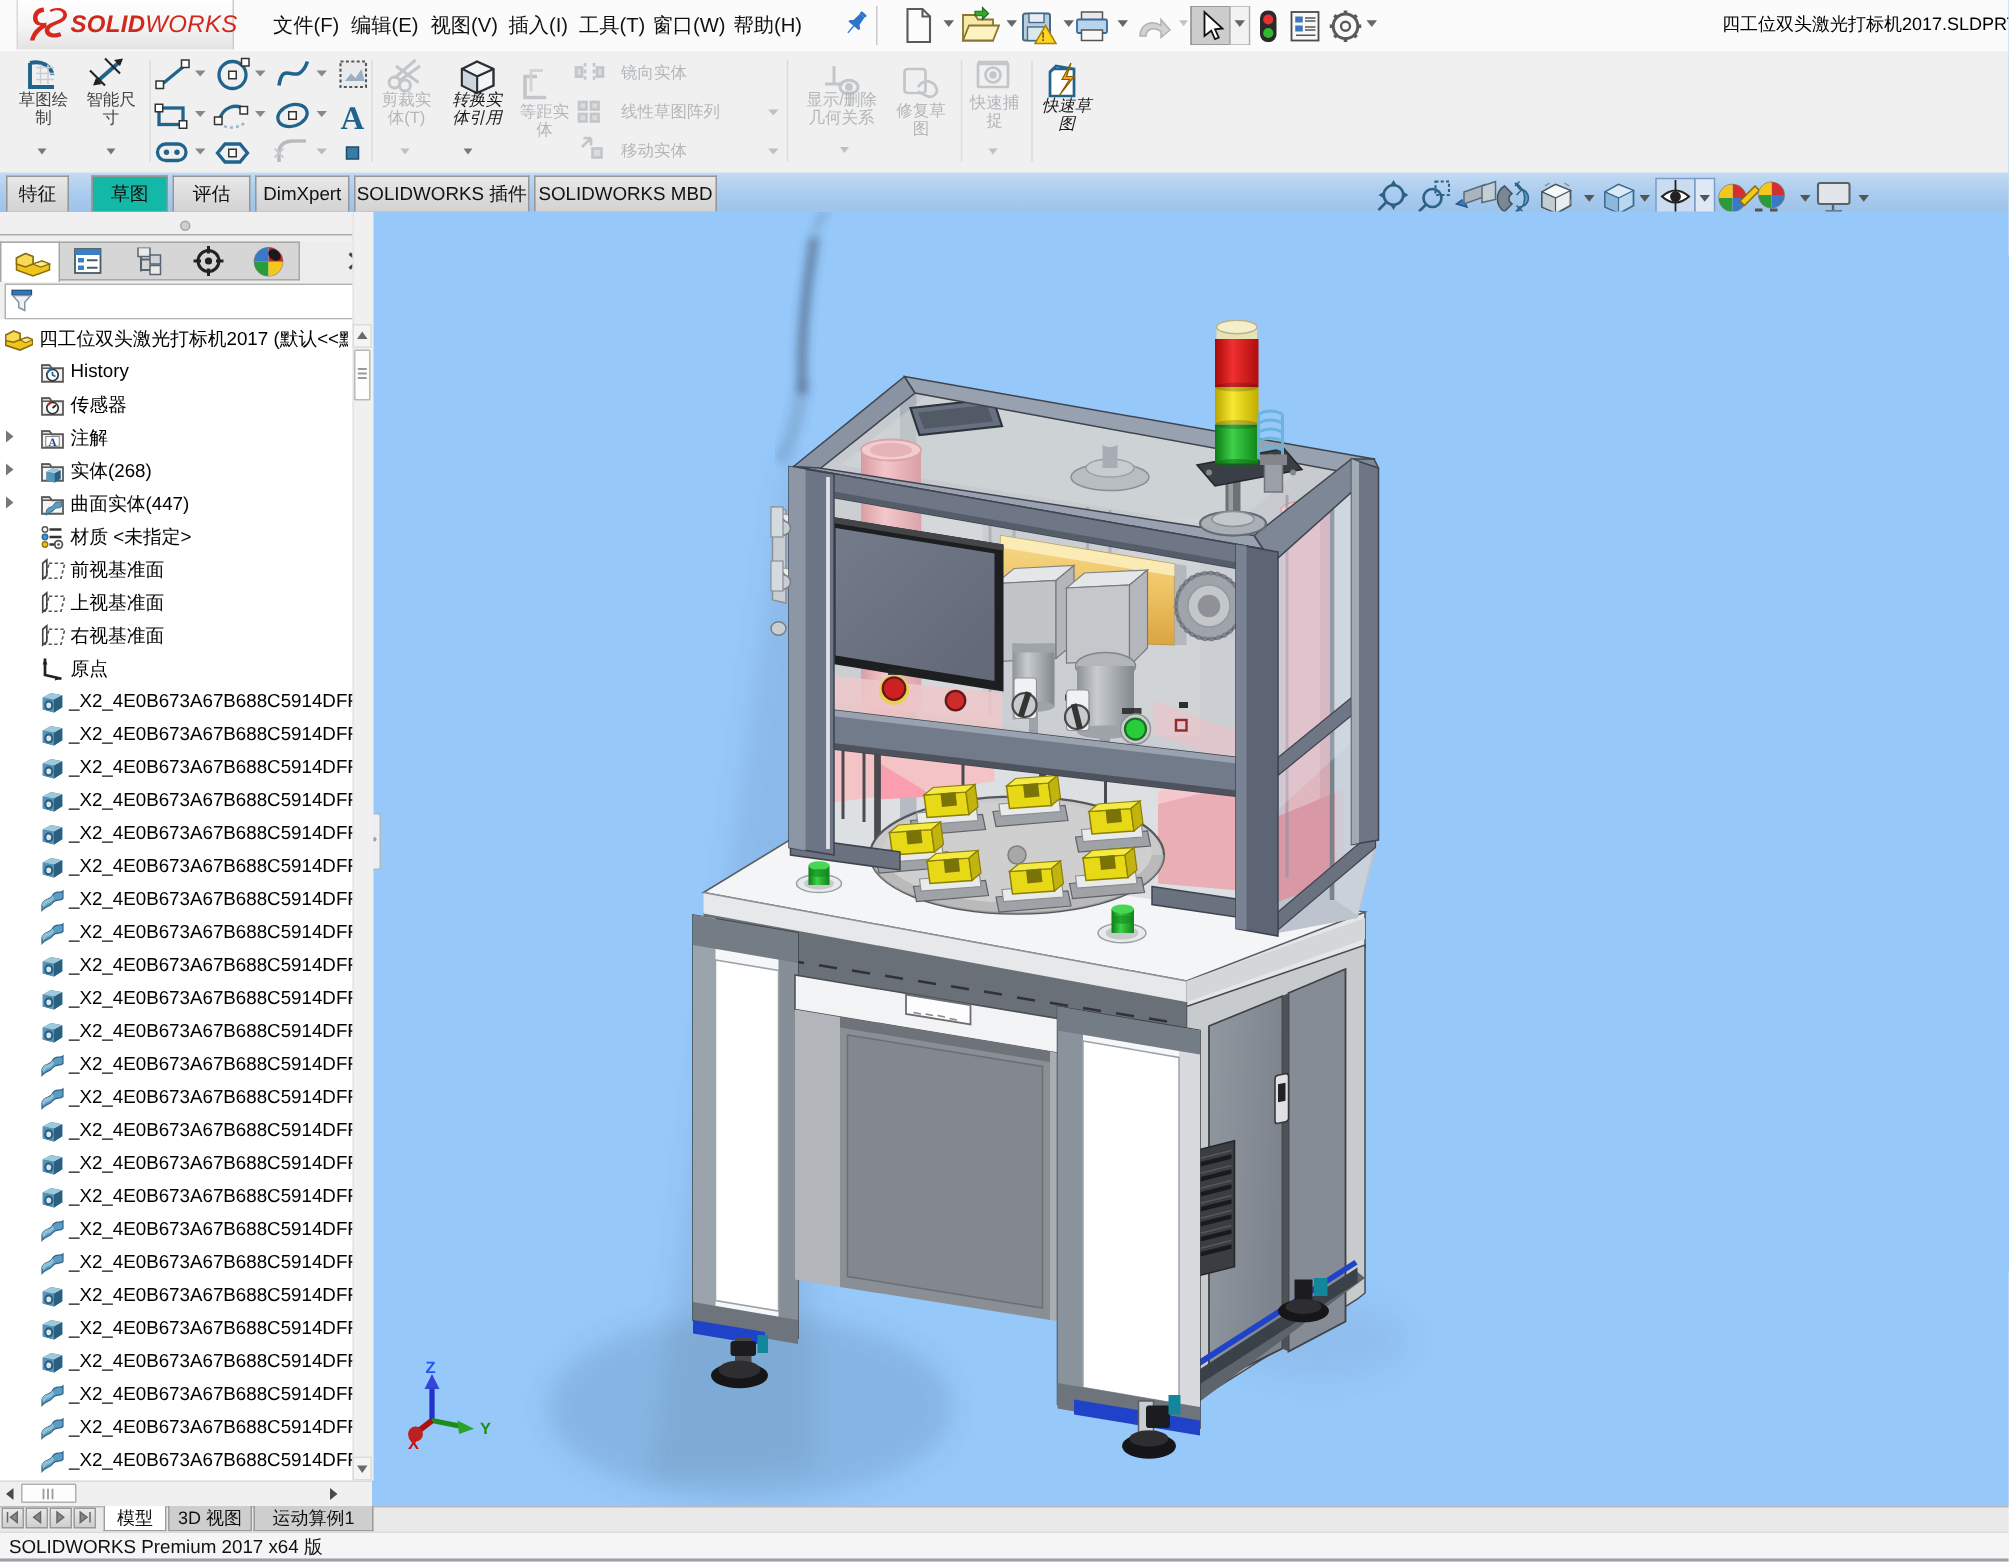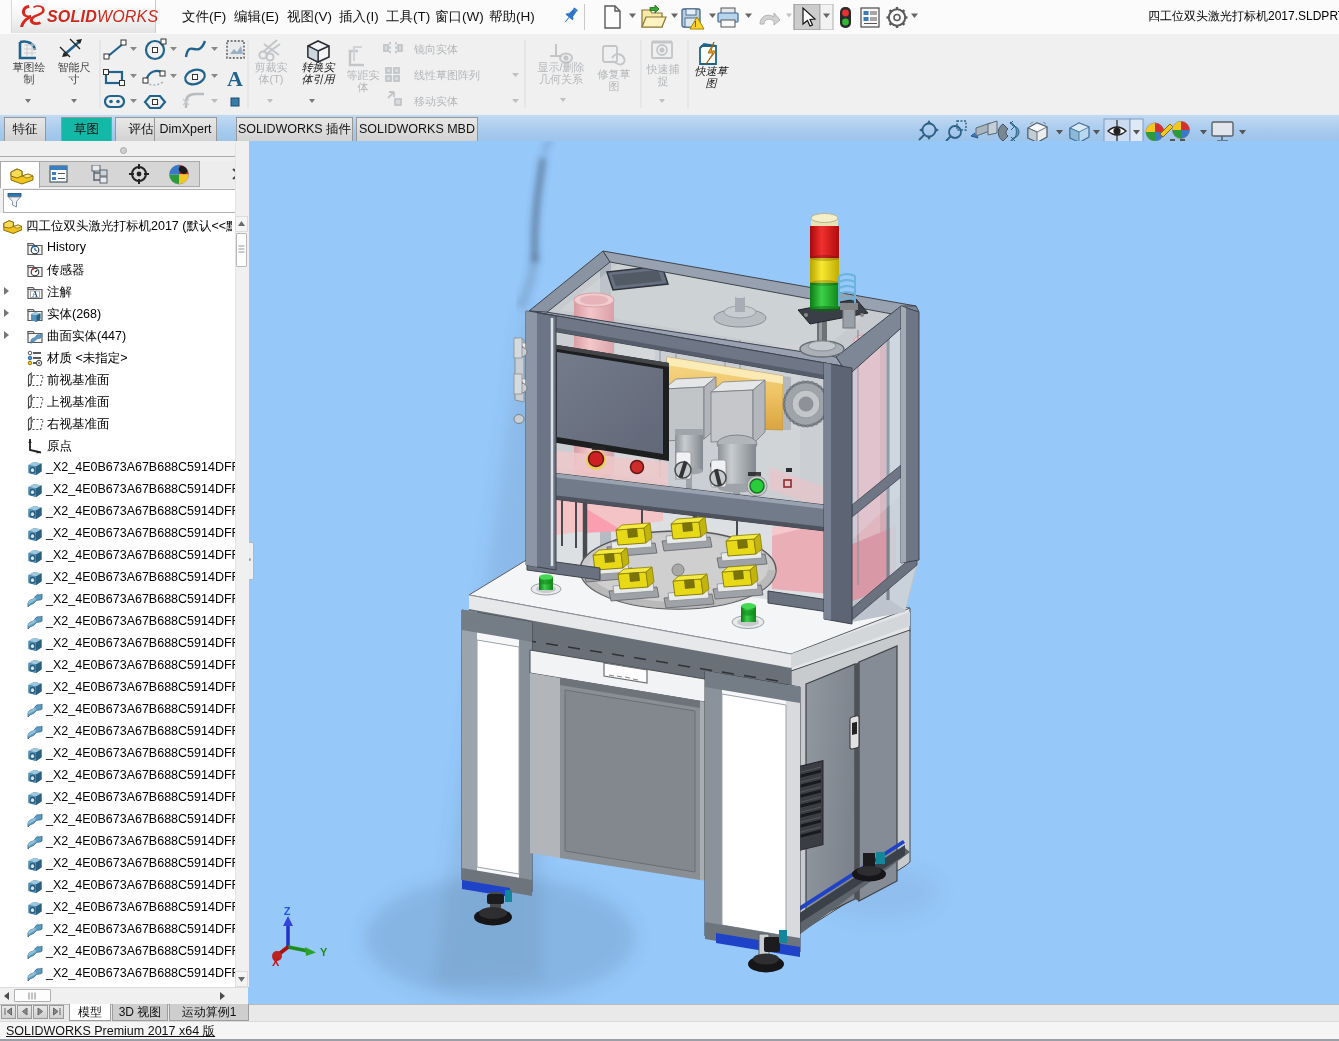--- a/index.html
+++ b/index.html
@@ -34,21 +34,21 @@
 .sbbtn{left:0;width:13px;height:15px;background:#f0f0f0;}
 #hsbrow{left:0;top:987px;width:248px;height:17px;background:#f0f0f0;border-top:1px solid #dcdcdc;}
 
 #viewport{left:248px;top:141px;width:1091px;height:863px;background:#96c8fa;overflow:hidden;}
 
 #bottombar{left:0;top:1004px;width:1339px;height:17px;background:#e9e9e9;border-top:1px solid #b9b9b9;}
 .btab{top:1004px;height:17px;line-height:16px;font-size:12px;color:#111;text-align:center;background:#cecece;border:1px solid #9d9d9d;border-top:none;box-sizing:border-box;}
 .btab.on{background:#ffffff;}
 .navb{top:1005px;width:15px;height:14px;background:linear-gradient(180deg,#e8e8e8,#cfcfcf);border:1px solid #9a9a9a;box-sizing:border-box;color:#555;font-size:8px;line-height:12px;text-align:center;}
 
-#statusbar{left:0;top:1021px;width:1339px;height:20px;background:#f5f5f5;border-top:1px solid #dadada;font-size:12.5px;color:#111;line-height:19px;text-decoration:underline;}
+#statusbar{left:0;top:1021px;width:1339px;height:20px;background:#f5f5f5;border-top:1px solid #dadada;font-size:12.5px;color:#111;line-height:19px;}
 </style>
 </head>
 <body>
 
 <div id="menubar" class="abs"></div>
 <div id="logo" class="abs"></div>
 <svg class="abs" style="left:17px;top:2px" width="30" height="29" viewBox="0 0 30 29">
   <path d="M12 3 C8 3 5 6 5 10 C5 13 7 15 10 15 C7 17 4 20 3 25 L6 25 C7 21 10 18 14 16 L14 13 C10 14 8 13 8 10 C8 7.5 10 6 12.5 6 Z" fill="#d8281e"></path>
   <path d="M17 6 C20 4 24 4.5 25 7 C26 9.5 23 11 19 12.5 C15 14 12 16 13 19.5 C14 23 19 24 24 22 L23 19.5 C20 20.8 16.5 20.4 16 18.6 C15.5 16.8 18 15.4 21.5 14 C25 12.6 28.5 10.5 27.5 7 C26.5 3.2 20.5 2.2 16 4.8 Z" fill="#d8281e"></path>
 </svg>
@@ -263,21 +263,21 @@
 <div class="abs dar" style="left:71px;top:99px"></div>
 <div class="abs dar dis" style="left:267px;top:99px"></div>
 <div class="abs dar" style="left:309px;top:99px"></div>
 <div class="abs dar dis" style="left:560px;top:98px"></div>
 <div class="abs dar dis" style="left:659px;top:99px"></div>
 
 <div id="tabstrip" class="abs"></div>
 <div class="abs ctab" style="left:4px;width:42px">特征</div>
 <div class="abs ctab on" style="left:61px;width:51px">草图</div>
 <div class="abs ctab" style="left:115px;width:52px">评估</div>
-<div class="abs ctab" style="left:154px;width:63px">DimXpert</div>
+<div class="abs ctab" style="left:170px;width:63px">DimXpert</div>
 <div class="abs ctab" style="left:236px;width:117px">SOLIDWORKS 插件</div>
 <div class="abs ctab" style="left:356px;width:122px">SOLIDWORKS MBD</div>
 
 <svg class="abs" style="left:900px;top:115px" width="439" height="31" viewBox="900 115 439 31">
 
 <g transform="translate(0 0)">
   <g stroke="#2e6186" stroke-width="1.8" fill="none">
     <circle cx="929" cy="130" r="6.5"></circle>
         <line x1="924" y1="135" x2="919" y2="140"></line>
   </g>

